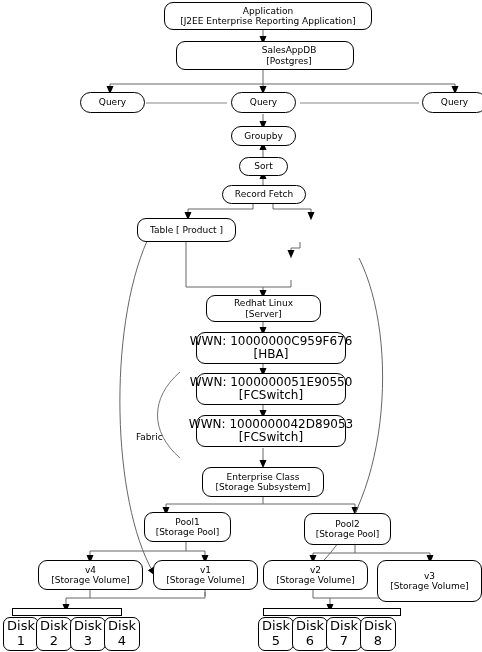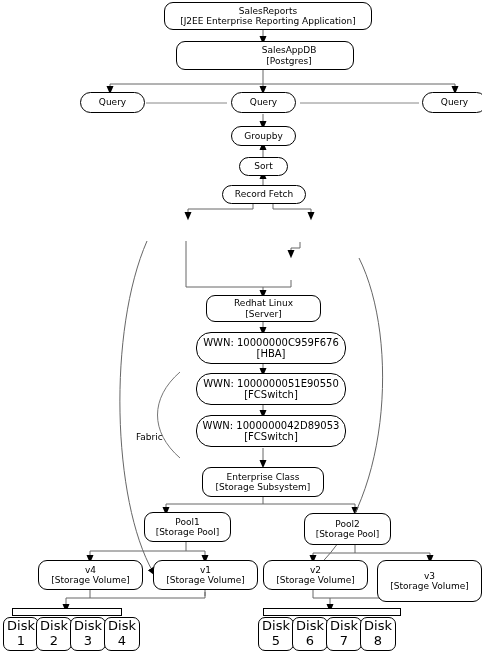--- a/index.html
+++ b/index.html
@@ -15,21 +15,21 @@
     border:1px solid #000;background:#fff;
     display:flex;flex-direction:column;align-items:center;justify-content:center;
     text-align:center;line-height:1.12;
     white-space:nowrap;
   }
   .node .l1,.node .l2{display:block;}
   .rounded{border-radius:9px;}
   .pill{border-radius:999px;}
   .sq{border-radius:7px;}
   .f9{font-size:9px;}
-  .f8{font-size:10px;border-radius:15px;}
+  .f8{font-size:12px;}
   .f75{font-size:13px;}
   .bus{position:absolute;border:1px solid #000;background:#fff;box-sizing:border-box;}
   .fabric-label{position:absolute;font-size:9px;color:#000;}
 </style>
 </head>
 <body>
 
 <div id="stage">
 
   <svg class="edges" viewBox="0 0 482 652">
@@ -108,21 +108,21 @@
       <path d="M430,590 L430,598"></path>
       <path d="M205,598 L205,598"></path>
       <path d="M313,598 L430,598"></path>
       <path d="M330,598 L330,608" marker-end="url(#ah)"></path>
 
       <path d="M205,592 L205,596"></path>
     </g>
   </svg>
 
   <div class="node rounded f9" style="left:164px;top:2px;width:208px;height:28px;">
-    <span class="l1">SalesReports</span>
+    <span class="l1">Application</span>
     <span class="l2">[J2EE Enterprise Reporting Application]</span>
   </div>
 
   <div class="node rounded f9" style="left:176px;top:41px;width:178px;height:29px;padding-left:48px;">
     <span class="l1">SalesAppDB</span>
     <span class="l2">[Postgres]</span>
   </div>
 
   <div class="node pill f9" style="left:80px;top:92px;width:65px;height:21px;">
     <span class="l1">Query</span>
@@ -141,20 +141,23 @@
   </div>
 
   <div class="node pill f9" style="left:239px;top:157px;width:49px;height:19px;">
     <span class="l1">Sort</span>
   </div>
 
   <div class="node pill f9" style="left:222px;top:185px;width:84px;height:19px;">
     <span class="l1">Record Fetch</span>
   </div>
 
+  <div class="node rounded f9" style="left:137px;top:218px;width:99px;height:24px;">
+    <span class="l1">Table  [ Product ]</span>
+  </div>
 
 
 
   <div class="node rounded f9" style="left:206px;top:295px;width:115px;height:27px;">
     <span class="l1">Redhat Linux</span>
     <span class="l2">[Server]</span>
   </div>
 
   <div class="node rounded f8" style="left:196px;top:332px;width:150px;height:32px;">
     <span class="l1">WWN: 10000000C959F676</span>

